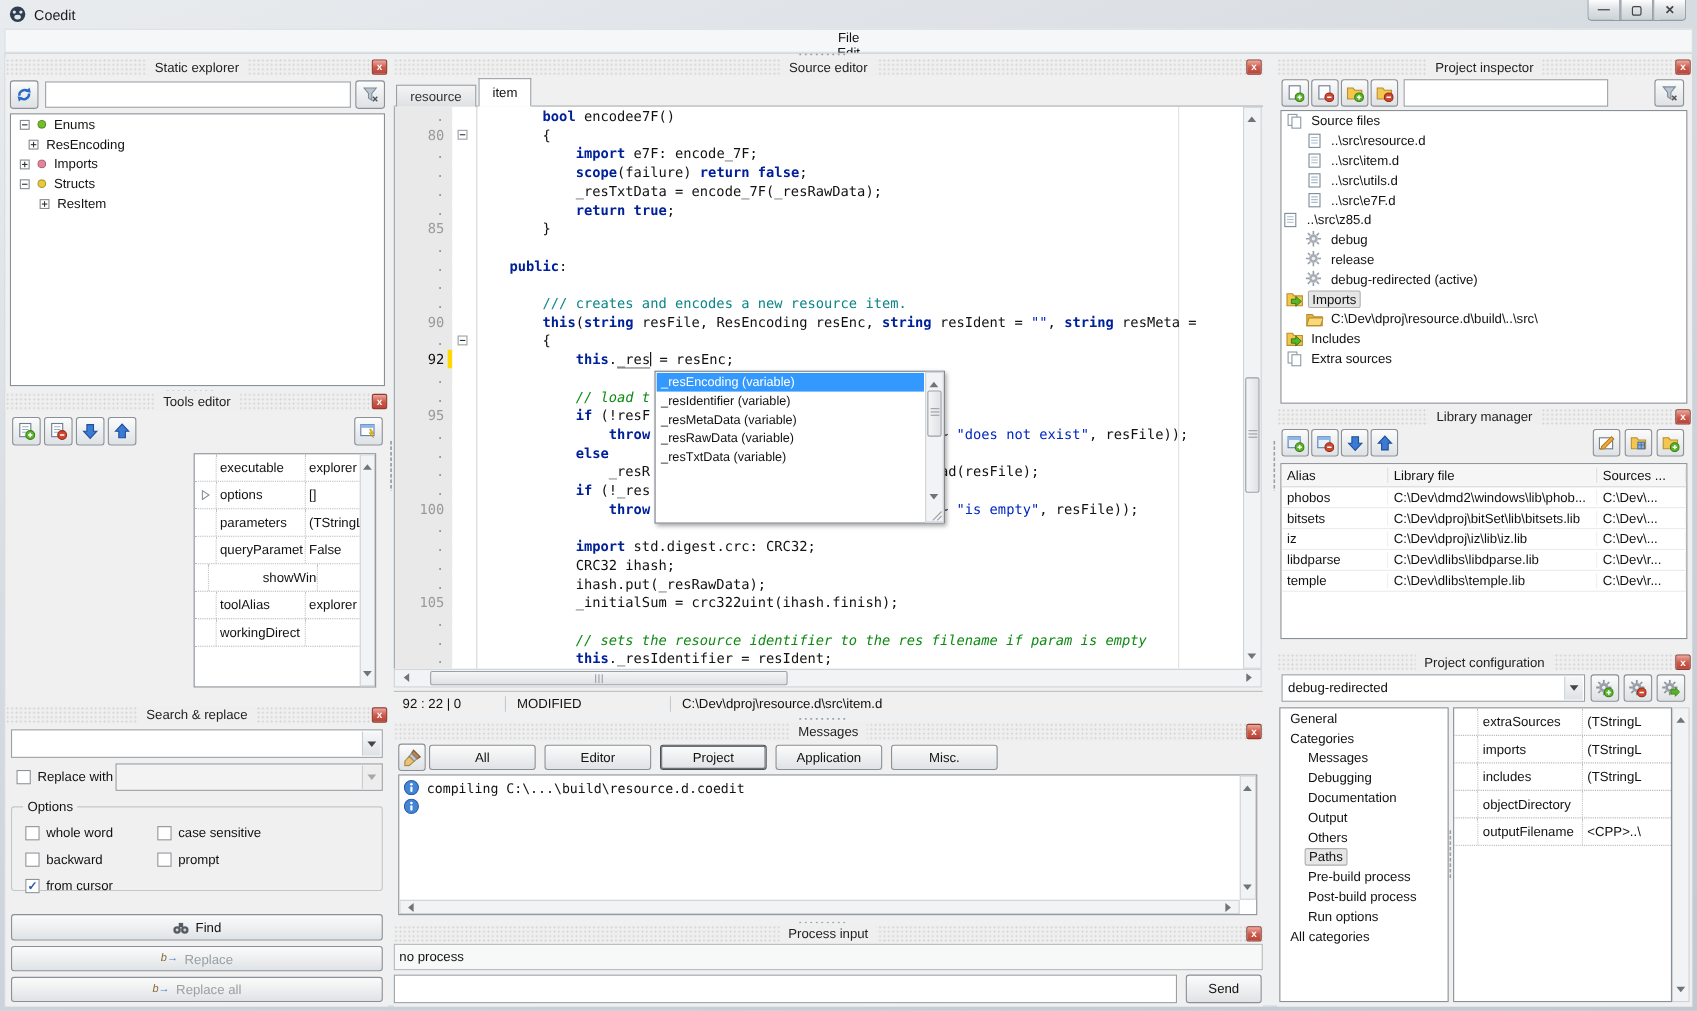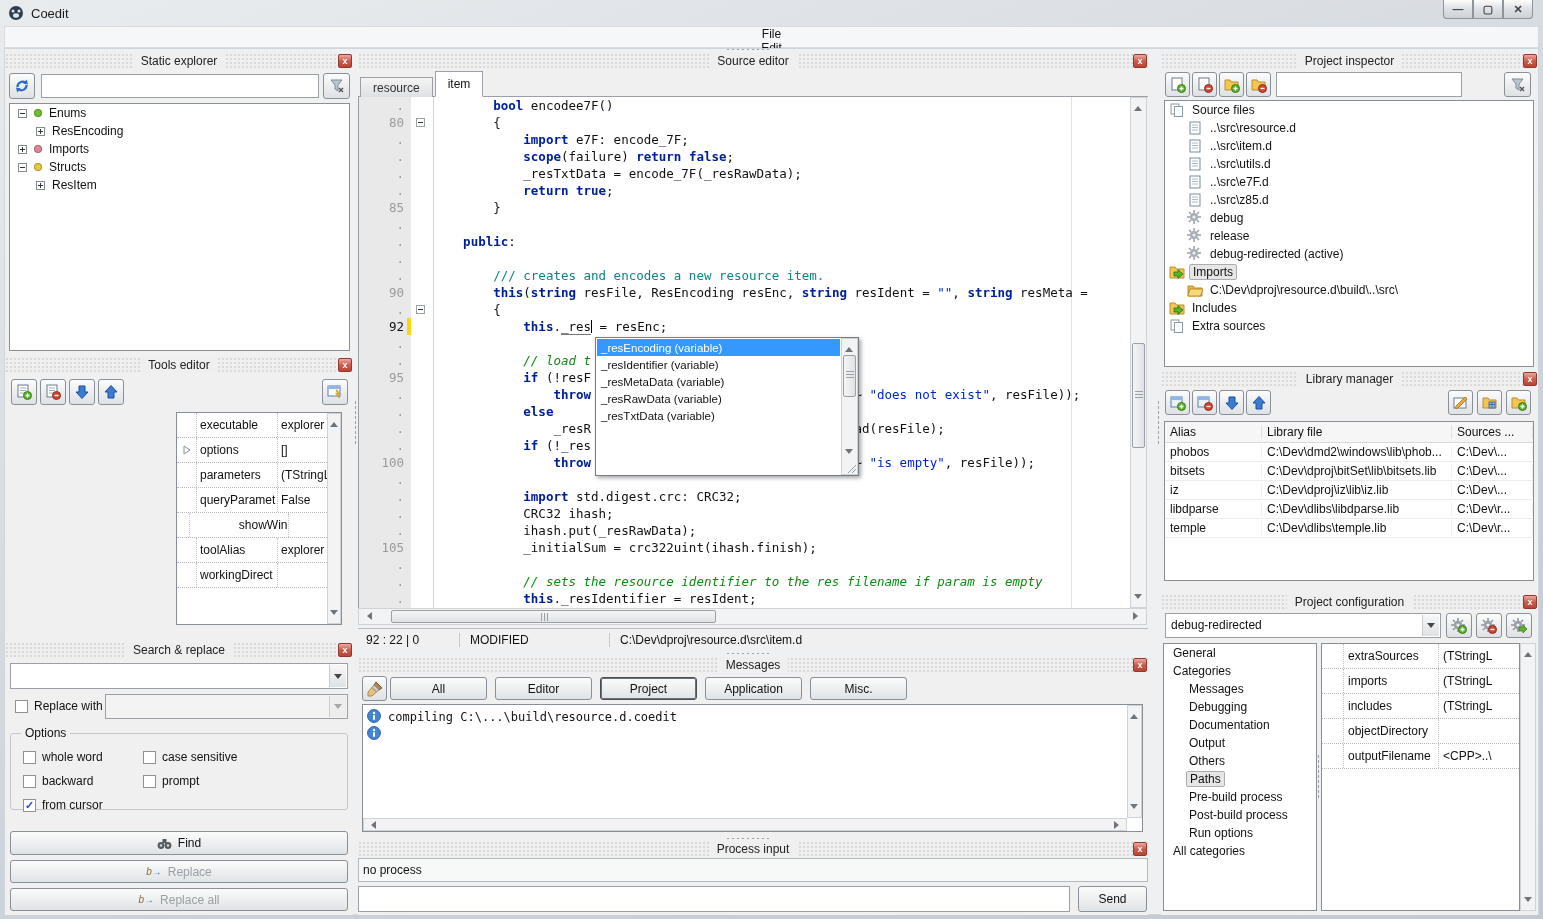--- a/index.html
+++ b/index.html
@@ -169,21 +169,21 @@
           <path d="M10 10l4 4M14 10l-4 4" stroke="#555" stroke-width="1.4"></path>
         </svg>
       </span>
     </div>
   <div class="sunken" style="position:absolute; left:4px; top:50px; width:341px; height:248px; overflow:hidden;">
       <div class="trow" style="padding-left: 8px;">
         <span class="expander" style="margin-right: 7px;"></span>
         <span class="bullet" style="background: rgb(114, 191, 42); margin-right: 7px; border: 1px solid rgba(0, 0, 0, 0.25);"></span>
         <span>Enums</span>
       </div>
-      <div class="trow" style="padding-left: 26px; align-items: center;">
+      <div class="trow" style="padding-left: 16px; align-items: center;">
         <span class="expander plus" style="margin-right: 7px;"></span>
         <span>ResEncoding</span>
       </div>
       <div class="trow" style="padding-left: 8px;">
         <span class="expander plus" style="margin-right: 7px;"></span>
         <span class="bullet" style="background: rgb(228, 132, 154); margin-right: 7px; border: 1px solid rgba(0, 0, 0, 0.25);"></span>
         <span>Imports</span>
       </div>
       <div class="trow" style="padding-left: 8px;">
         <span class="expander" style="margin-right: 7px;"></span>
@@ -612,21 +612,21 @@
       </div>
       <div class="trow" style="padding-left: 22px;">
         <span class="icon16" style="margin-right: 4px;">
           <svg width="16" height="16">
             <rect x="3" y="2" width="10" height="12" fill="#fff" stroke="#7b8b9a"></rect>
             <path d="M5 5h6M5 7.5h6M5 10h6" stroke="#a9bcCB" stroke-width="1"></path>
           </svg>
         </span>
         <span style="padding: 0px 3px;">..\src\e7F.d</span>
       </div>
-      <div class="trow" style="padding-left: 22px;">
+      <div class="trow" style="">
         <span class="icon16" style="margin-right: 4px;">
           <svg width="16" height="16">
             <rect x="3" y="2" width="10" height="12" fill="#fff" stroke="#7b8b9a"></rect>
             <path d="M5 5h6M5 7.5h6M5 10h6" stroke="#a9bcCB" stroke-width="1"></path>
           </svg>
         </span>
         <span style="padding: 0px 3px;">..\src\z85.d</span>
       </div>
       <div class="trow" style="padding-left: 22px;">
         <span class="icon16" style="margin-right: 4px;">

